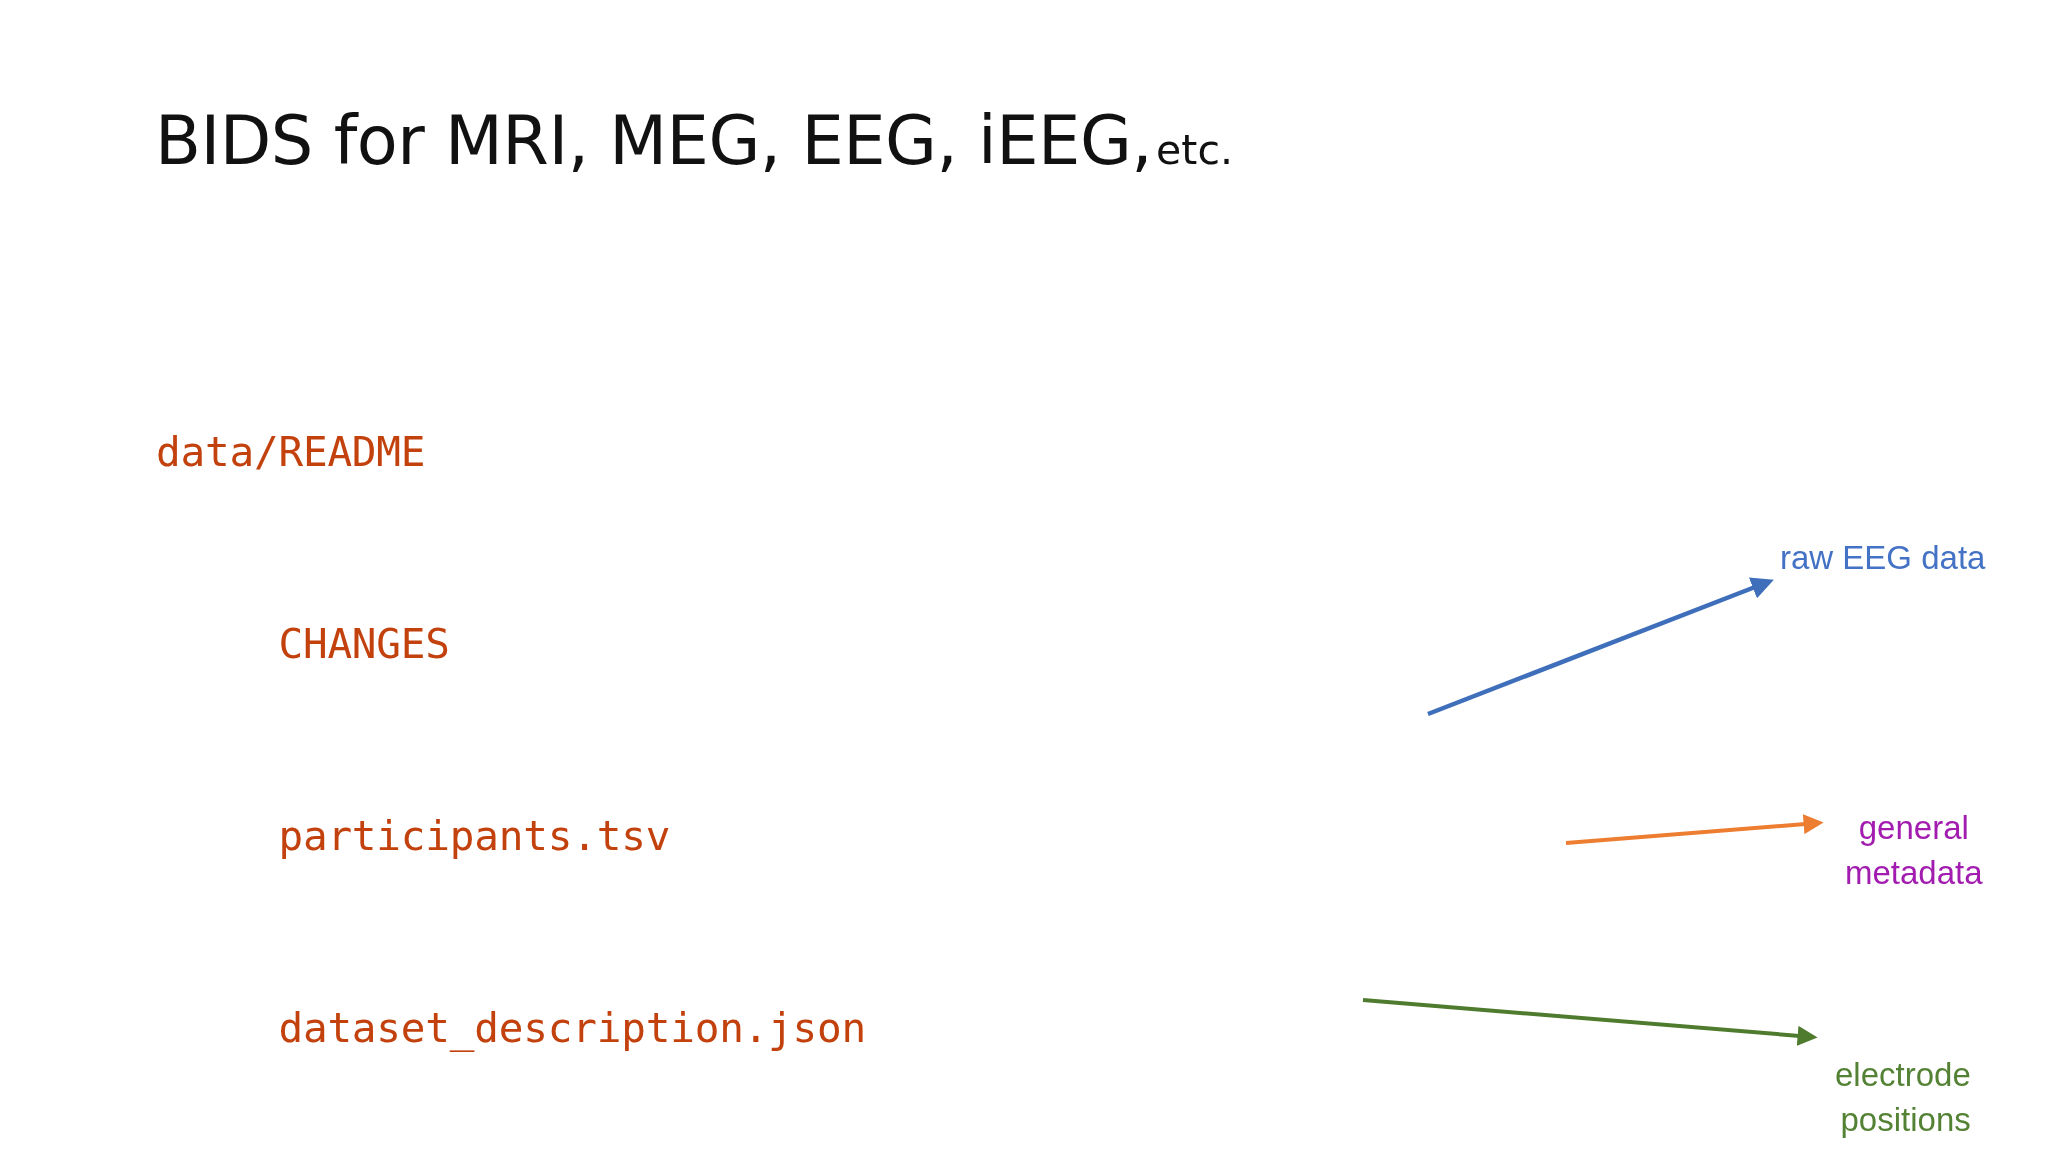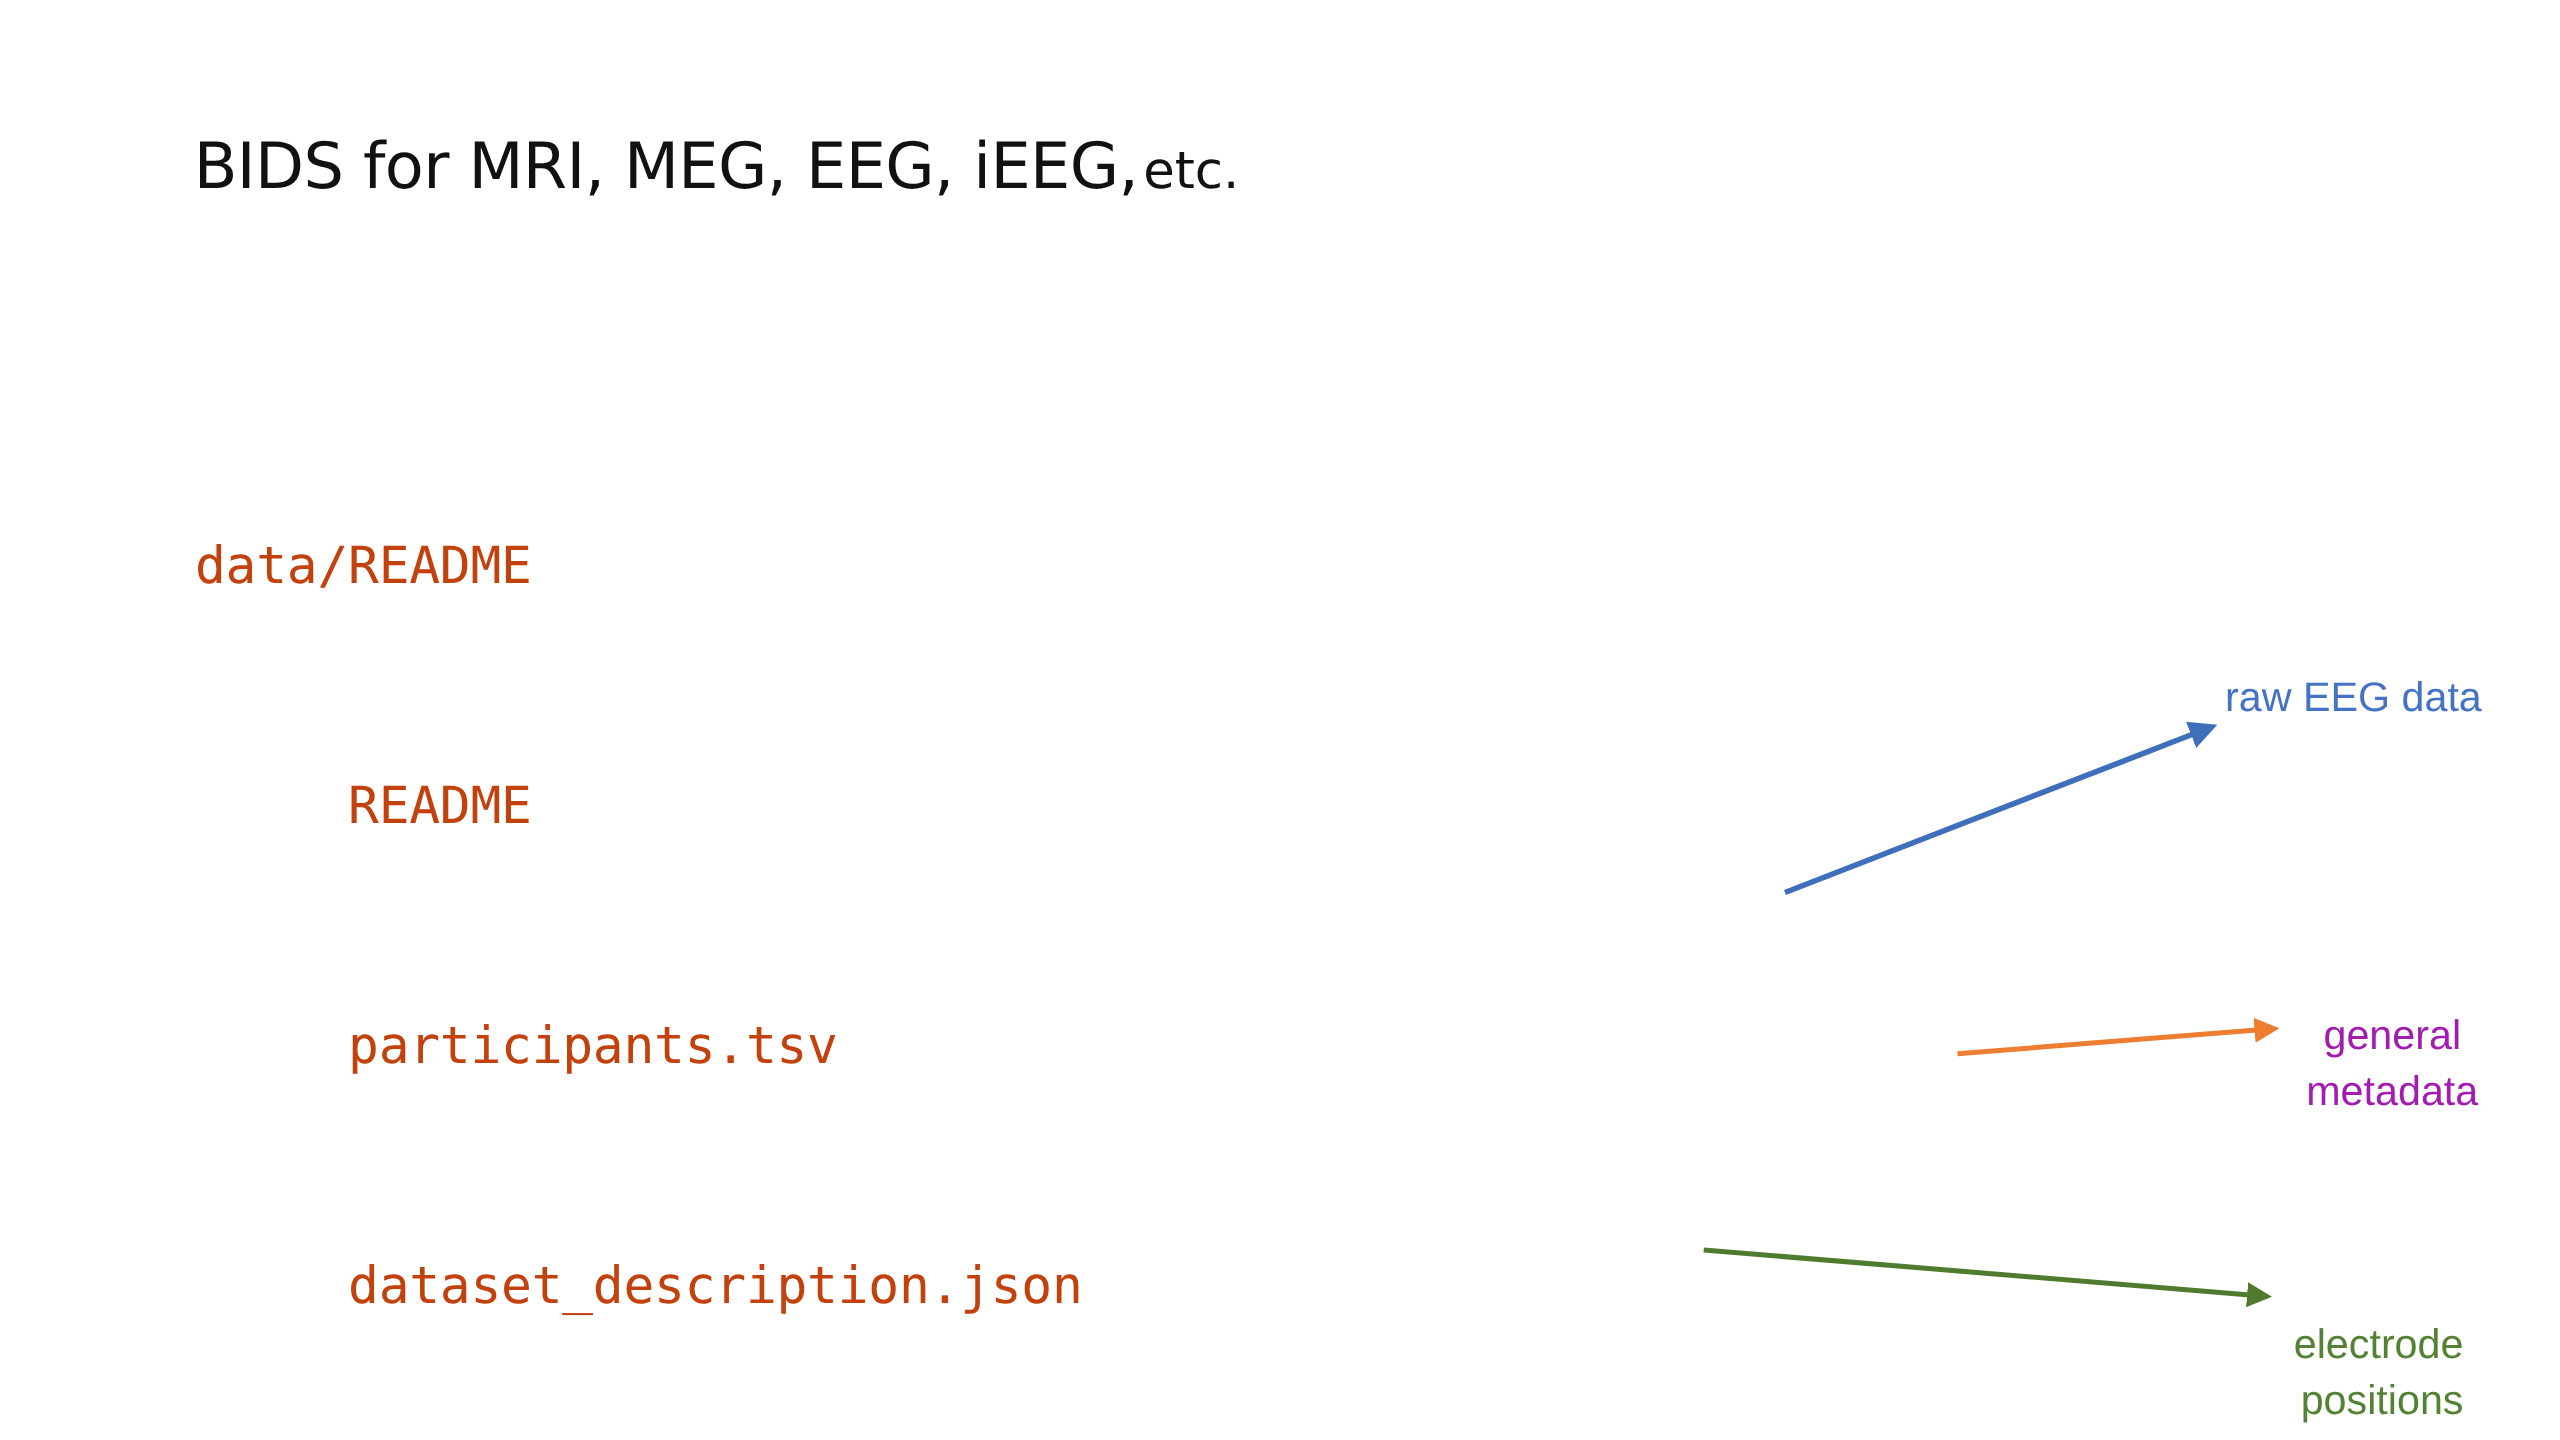--- a/index.html
+++ b/index.html
@@ -18,21 +18,21 @@
 
   
   #title-block {
     position: absolute;
     left: 155px;
     top: 108px;
     white-space: nowrap;
   }
   #title-main {
     font-family: "DejaVu Sans", sans-serif;
-    font-size: 51px;
+    font-size: 67px;
     font-weight: 400;
     color: #111111;
     letter-spacing: -0.5px;
     line-height: 1;
   }
   #title-sub {
     font-family: "DejaVu Sans", sans-serif;
     font-size: 41px;
     font-weight: 400;
     color: #111111;
@@ -79,21 +79,21 @@
 <body>
 
 <div id="slide">
 
   <div id="title-block">
     <span id="title-main">BIDS for MRI, MEG, EEG, iEEG,</span><span id="title-sub">etc.</span>
   </div>
 
   <div id="filetree">
     <div class="ft-line c-black">data/README</div>
-    <div class="ft-line c-black">     README</div>
+    <div class="ft-line c-black">     CHANGES</div>
     <div class="ft-line c-black">     participants.tsv</div>
     <div class="ft-line c-black">     dataset_description.json</div>
     
     
     
     
     
     
     
     

